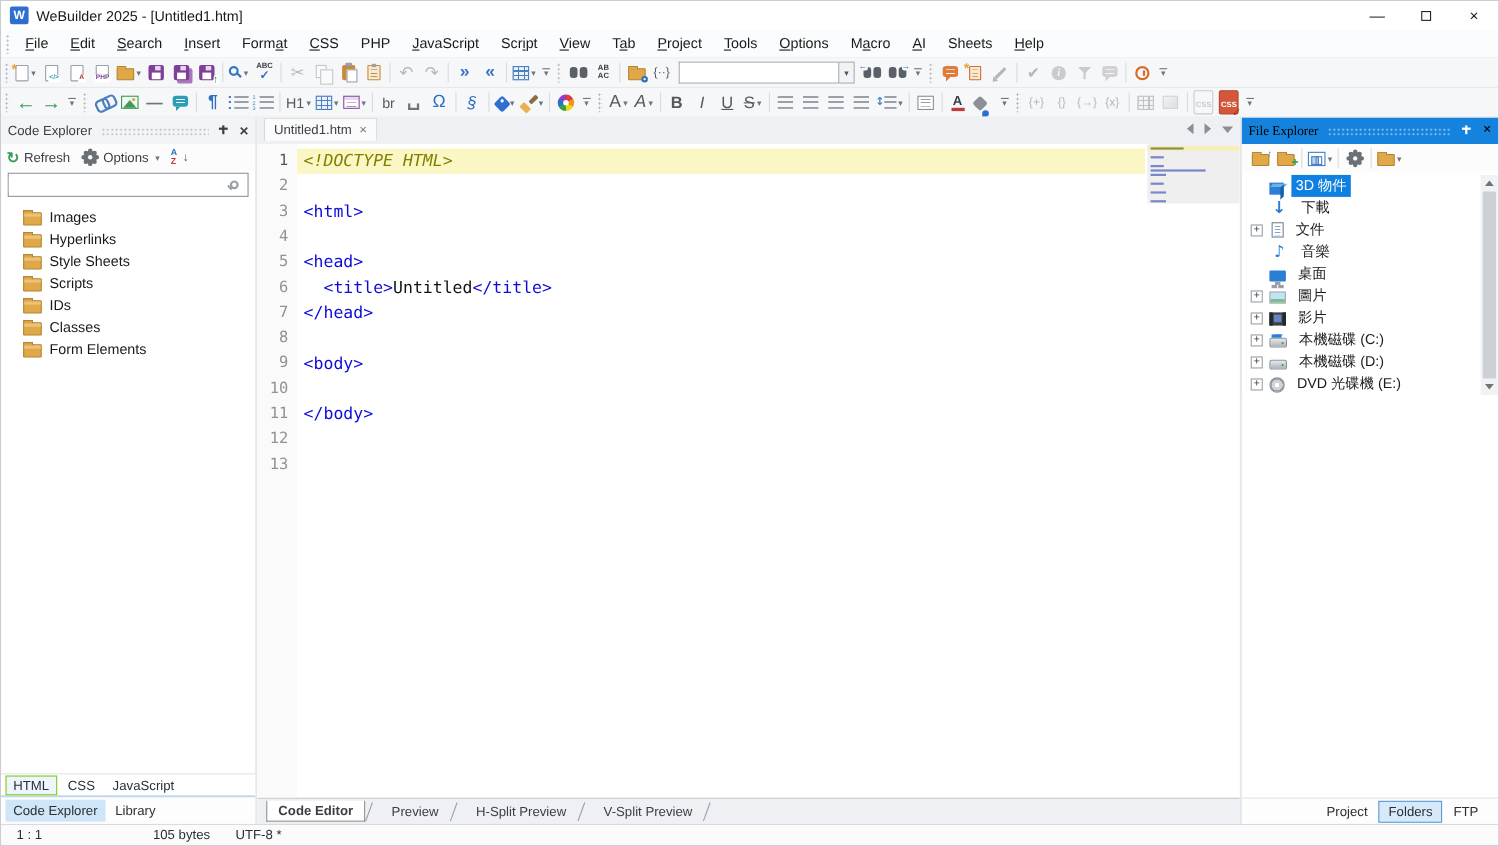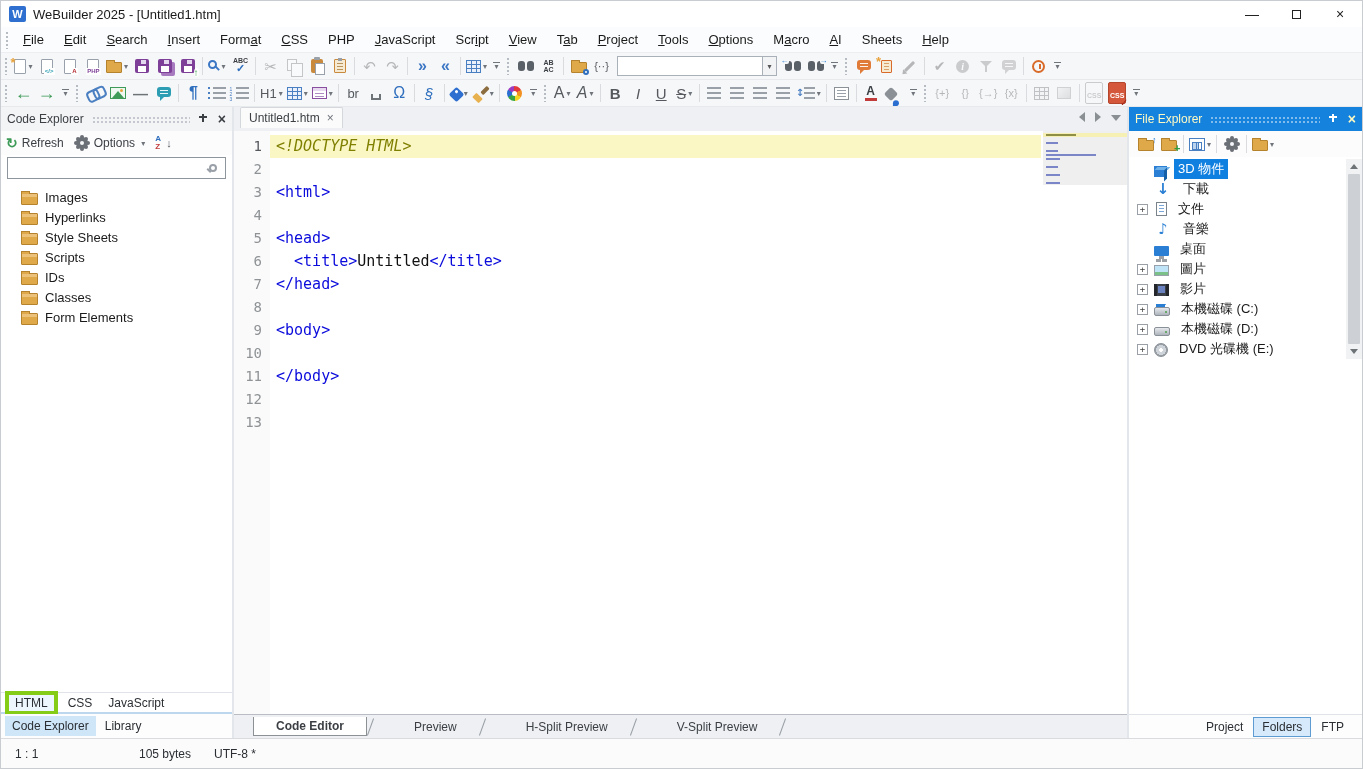--- a/index.html
+++ b/index.html
@@ -131,21 +131,21 @@
 
   
   .main{flex:1;display:flex;background:#e3e6ea;min-height:0;}
   .panel{background:#fff;display:flex;flex-direction:column;min-height:0;}
   .left{width:233px;border-right:2px solid #e3e6ea;}
   .right{width:235px;border-left:2px solid #e3e6ea;}
   .center{flex:1;min-width:0;}
 
   .phdr{height:24px;display:flex;align-items:center;padding:0 6px;font-size:12px;flex:none;}
   .phdr.gray{background:#f3f4f6;color:#3b3f44;}
-  .phdr.blue{background:#1583dd;color:#fef9c3;}
+  .phdr.blue{background:#1583dd;color:#000000;font-family:Liberation Serif, serif;}
   .hdr-dots{flex:1;height:7px;margin:0 8px;background-image:radial-gradient(#c4c8ce 1px,transparent 1px);background-size:4px 4px;}
   .phdr.blue .hdr-dots{background-image:radial-gradient(rgba(255,255,255,.45) 1px,transparent 1px);}
   .pin{width:10px;height:11px;position:relative;margin-right:10px;}
   .pin::before{content:"";position:absolute;left:4px;top:0;width:2px;height:8px;background:currentColor;}
   .pin::after{content:"";position:absolute;left:1px;top:2px;width:8px;height:2px;background:currentColor;}
   .pclose{font-size:14px;font-weight:bold;line-height:1;}
 
   .ce-tools{height:24px;display:flex;align-items:center;padding:0 5px;font-size:12px;color:#3b3f44;flex:none;background:#fcfcfd;}
   .ce-btn{display:flex;align-items:center;gap:4px;margin-right:10px;}
   .ce-search{margin:2px 6px 4px 6px;height:22px;border:1px solid #8f959c;display:flex;align-items:center;flex:none;background:#fff;}
@@ -181,27 +181,27 @@
   .tk-txt{color:#111;}
   .tk-doc{color:#7f7f00;font-style:italic;}
   .mmap{position:absolute;top:0;right:0;width:84px;background:#efefef;padding-top:2px;}
   .mrow{height:4px;display:flex;align-items:center;}
   .mrow.mhl{background:#f6f0b4;}
   .mdash{height:2px;background:#7b86c8;margin-left:3px;}
   .mdash.mdh{background:#8f8f45;}
 
   
   .vtabs{height:24px;background:#eef0f3;border-top:1px solid #b9bdc3;display:flex;align-items:center;padding-left:8px;font-size:12px;color:#3b3f44;flex:none;}
-  .vtab{padding:2px 22px;margin-left:11px;}
+  .vtab{padding:2px 10px;}
   .vtab.act{background:#fff;border:1px solid #8c9196;border-top:none;font-weight:bold;}
   .vslash{width:1px;height:18px;background:#9aa0a6;transform:rotate(20deg);margin:0 10px 0 3px;}
 
   .dtabs{height:22px;border-top:1px solid #e0e3e7;display:flex;align-items:center;padding-left:4px;font-size:12px;color:#2b2f33;flex:none;background:#fff;border-bottom:2px solid #bcd7ee;}
   .dtab{padding:1px 6px;margin-right:4px;}
-  .dtab.act{border:4px solid #84cc16;background:#eef6fd;}
+  .dtab.act{border:1px solid #84cc16;background:#eef6fd;}
   .ptabs{height:24px;display:flex;align-items:center;padding-left:4px;font-size:12px;color:#2b2f33;flex:none;background:#fdfdfe;}
   .ptab{padding:3px 7px;margin-right:2px;}
   .ptab.act{background:#cfe6f9;}
   .rtabs{height:24px;display:flex;align-items:center;justify-content:flex-end;padding-right:10px;font-size:12px;color:#2b2f33;flex:none;background:#fdfdfe;border-top:1px solid #e0e3e7;}
   .rtab{padding:2px 8px;margin-left:2px;}
   .rtab.act{border:1px solid #5d9bd3;background:#d6eafc;}
 
   
   .fe-tools{height:26px;display:flex;align-items:center;padding:0 5px;flex:none;background:#fcfcfd;}
   .fe-list{position:relative;flex:none;padding-top:2px;}
@@ -227,21 +227,21 @@
   .fi-disk::after{content:"";position:absolute;right:2px;top:3px;width:2px;height:2px;border-radius:50%;background:#4a9e4a;}
   .fi-dvd{width:14px;height:14px;border-radius:50%;background:radial-gradient(circle,#fff 0 2px,#cfd4da 2px 5px,#9aa0a6 5px 7px);border:1px solid #8a9098;margin-top:1px;}
   .fescroll{position:absolute;right:0;top:2px;bottom:0;width:16px;background:#f1f2f4;display:flex;flex-direction:column;align-items:center;}
   .sarr{width:0;height:0;margin:5px 0;}
   .sarr.up{border-bottom:5px solid #6e7378;border-left:4px solid transparent;border-right:4px solid transparent;}
   .sarr.dn{border-top:5px solid #6e7378;border-left:4px solid transparent;border-right:4px solid transparent;}
   .sthumb{flex:1;width:12px;background:#cdd0d4;border-radius:1px;}
   .fe-spacer{flex:1;background:#fff;}
 
   
-  .statusbar{height:30px;background:#fbfbfc;border-top:1px solid #d9dbdf;display:flex;align-items:center;font-size:12px;color:#2b2f33;flex:none;}
+  .statusbar{height:19px;background:#fbfbfc;border-top:1px solid #d9dbdf;display:flex;align-items:center;font-size:12px;color:#2b2f33;flex:none;}
   .st1{margin-left:14px;width:124px;}
   .st2{width:75px;}
   .st3{flex:1;}
 </style>
 </head>
 <body>
 
 <div id="app">
 
   <div class="titlebar">

